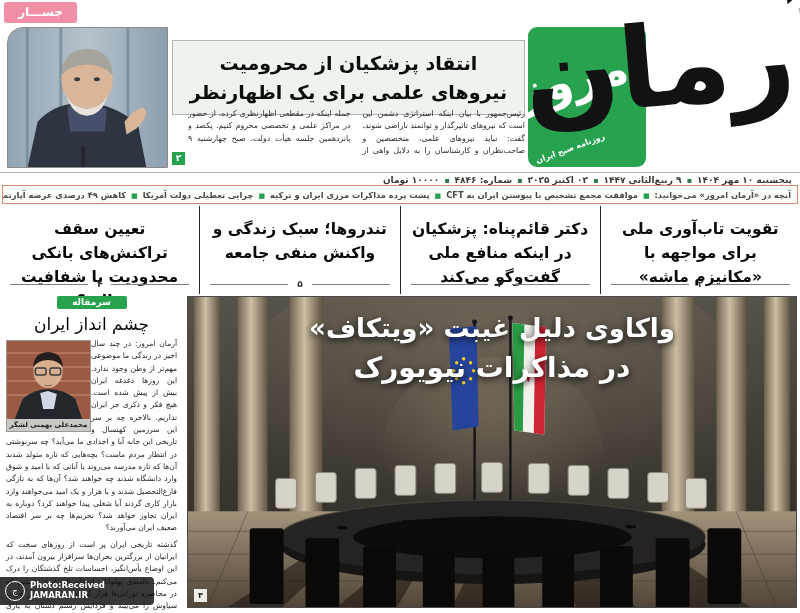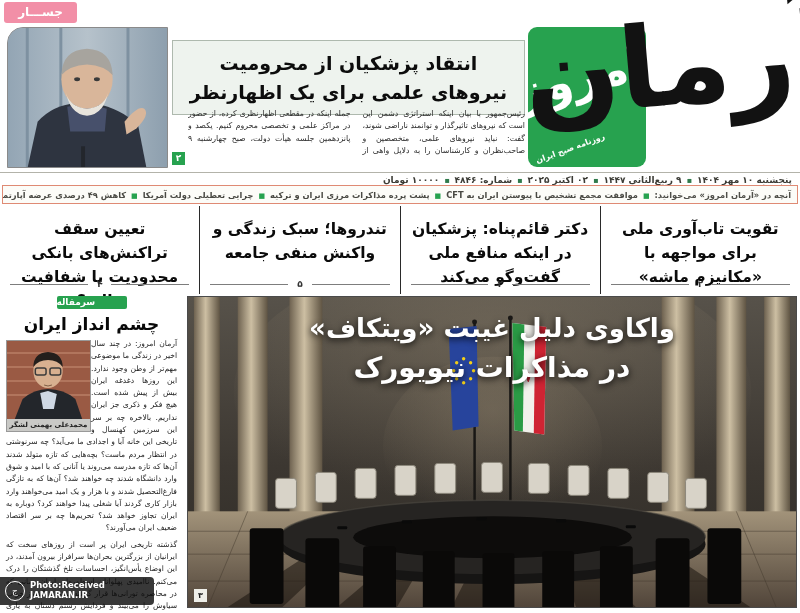--- a/index.html
+++ b/index.html
@@ -58,22 +58,22 @@
   .hcol { flex:1; position:relative; padding:11px 8px 0; }
   .hcol + .hcol { border-right:1px solid #2a2a2a; }
   .hcol h3 { font-size:15.5px; font-weight:800; text-align:center; line-height:1.55; color:#0b0b0b; }
   .pg-div { position:absolute; bottom:5px; left:10px; right:10px; display:flex; align-items:center; }
   .pg-div .line { flex:1; height:1px; background:#7d7d7d; }
   .pg-div .num { padding:0 9px; font-size:9px; font-weight:bold; color:#333; }
 
   
   .editorial { position:absolute; top:296px; left:0; width:183px; bottom:0; padding:0 6px; }
   .sec-badge { display:block; margin:0 auto; width:70px; height:13px; background:#27a24f;
-    color:#fff; font-size:9px; font-weight:bold; text-align:left; line-height:13px; border-radius:2px; }
-  .ed-title { font-size:17px; font-weight:700; text-align:center; margin:5px 0 4px; color:#080808; }
+    color:#fff; font-size:9px; font-weight:bold; text-align:center; line-height:13px; border-radius:2px; }
+  .ed-title { font-size:17px; font-weight:400; text-align:center; margin:5px 0 4px; color:#080808; }
   .author-box { float:left; width:85px; margin:2px 0 3px 0; border:1px solid #999; background:#fff; }
   .author-box svg { display:block; width:100%; height:78px; }
   .author-caption { background:#c9c9c6; font-size:7px; font-weight:bold; text-align:center;
     padding:2px 1px; color:#222; }
   .ed-body p { font-size:7.6px; line-height:1.62; text-align:justify; color:#1c1c1c; margin-bottom:4px; }
   .watermark { position:absolute; bottom:8px; left:0; width:154px; height:28px;
     background:rgba(12,12,12,.82); border-radius:0 4px 4px 0; display:flex; align-items:center;
     direction:ltr; padding:0 5px; gap:5px; color:#fff; }
   .wm-logo { width:20px; height:20px; border:1px solid #fff; border-radius:50%;
     font-size:9px; text-align:center; line-height:19px; flex:none; }

